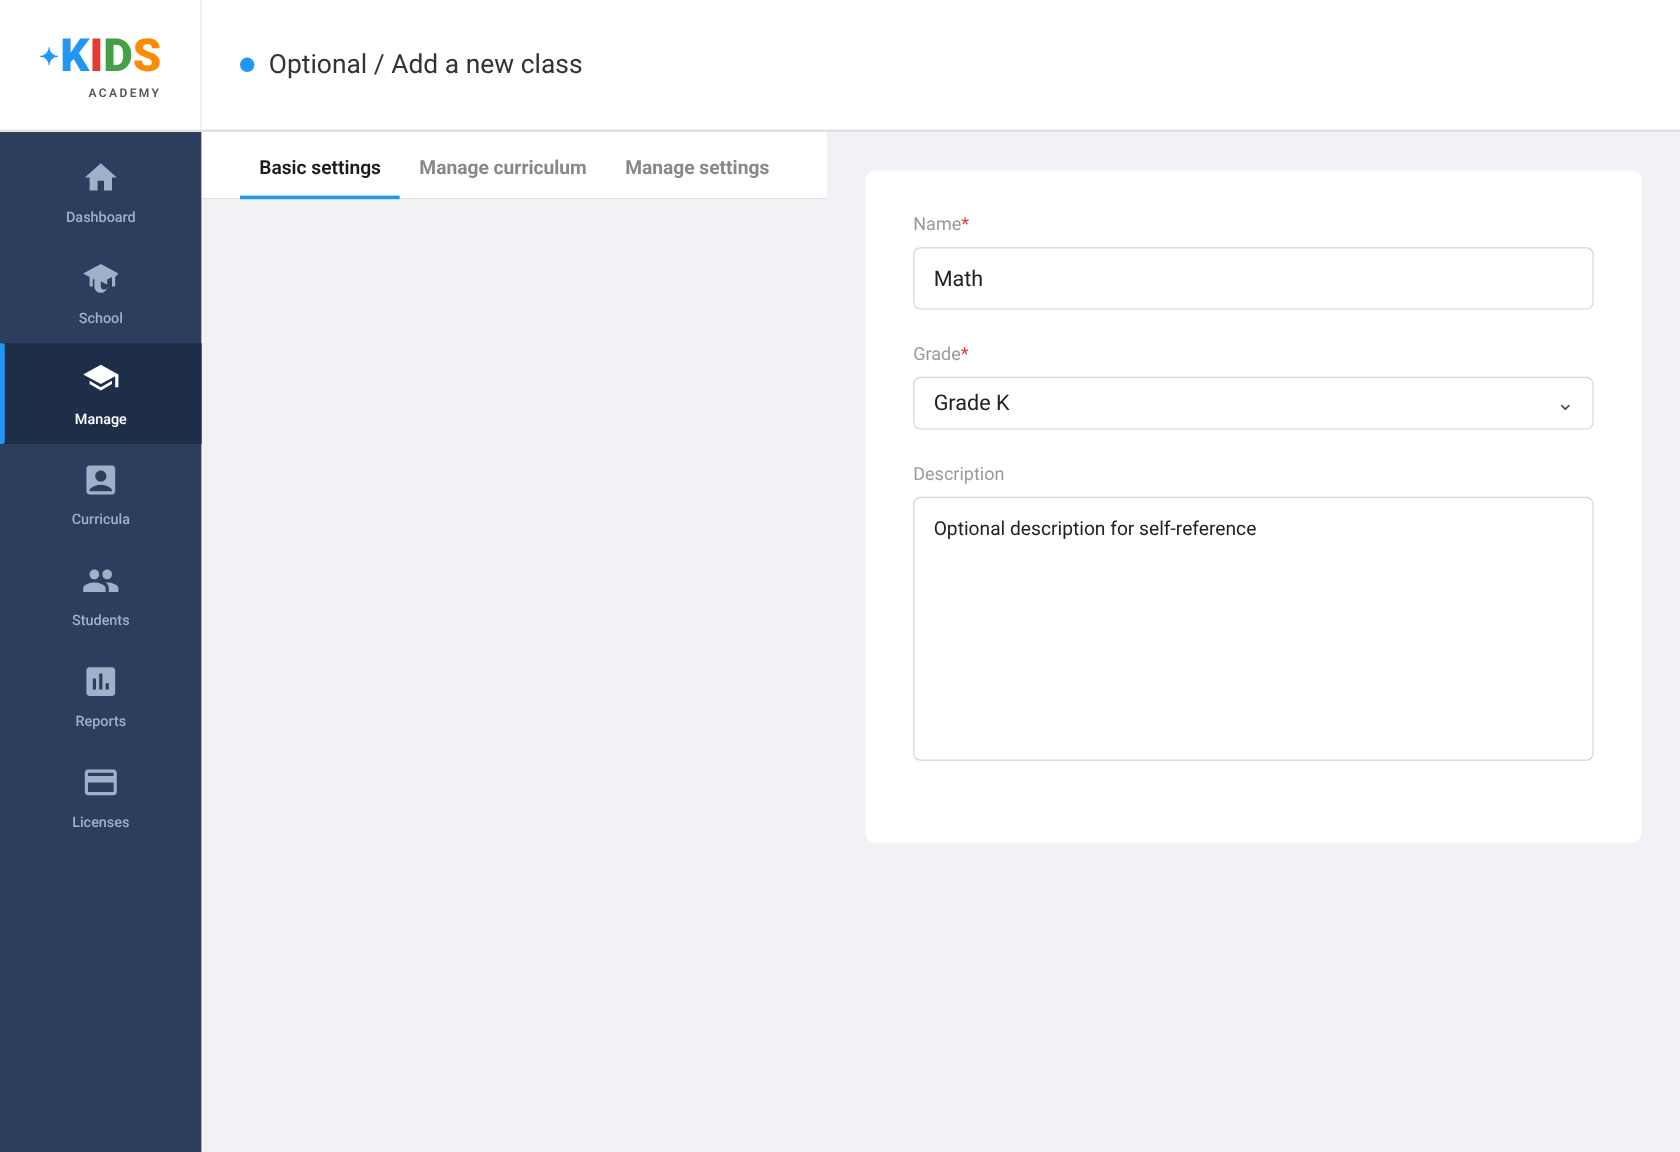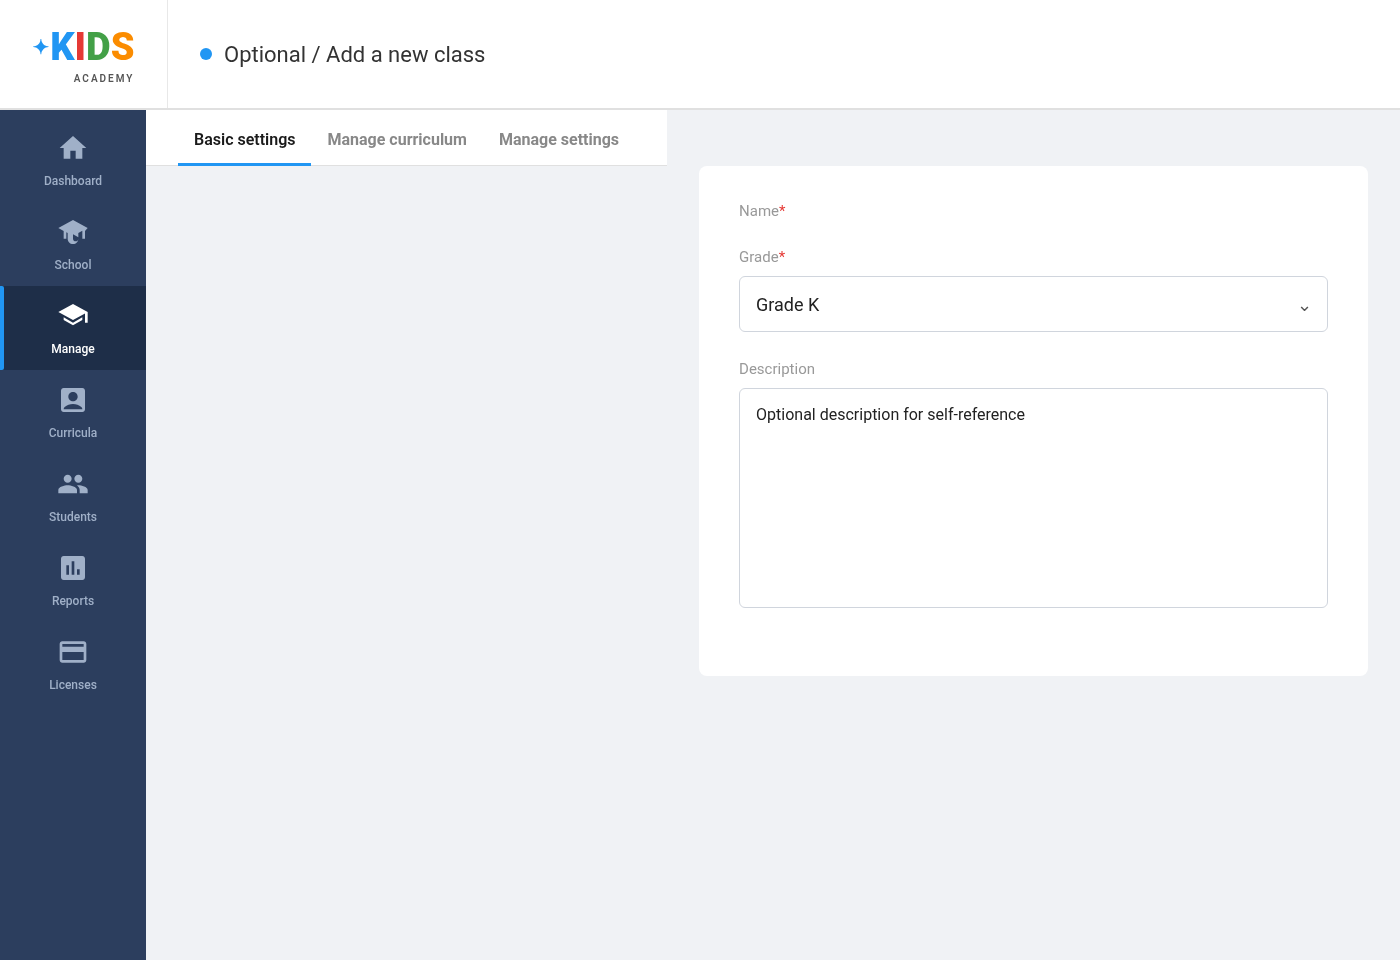--- a/index.html
+++ b/index.html
@@ -52,21 +52,21 @@
 
     
     .main-layout {
       display: flex;
       flex: 1;
       overflow: hidden;
     }
 
     
     .sidebar {
-      width: 146px;
+      width: 168px;
       background: #2c3e5e;
       display: flex;
       flex-direction: column;
       flex-shrink: 0;
       padding-top: 8px;
     }
 
     .sidebar-item {
       display: flex;
       flex-direction: column;
@@ -146,21 +146,20 @@
       color: #1a1a1a;
       font-weight: 600;
       border-bottom: 3px solid #2196F3;
     }
 
     
     .form-container {
       flex: 1;
       overflow-y: auto;
       padding: 32px 32px;
-      margin-top: 24px;
     }
 
     .form-card {
       background: #fff;
       border-radius: 8px;
       padding: 36px 40px;
       max-width: 860px;
     }
 
     .form-field {
@@ -190,21 +189,21 @@
       font-family: inherit;
     }
 
     .select-wrapper {
       position: relative;
       width: 100%;
     }
 
     .select-input {
       width: 100%;
-      height: 56px;
+      height: 44px;
       border: 1.5px solid #d0d5dd;
       border-radius: 6px;
       padding: 0 16px;
       font-size: 18px;
       color: #222;
       outline: none;
       appearance: none;
       background: #fff;
       cursor: pointer;
       font-family: inherit;
@@ -341,20 +340,21 @@
       <div class="tab-item">Manage settings</div>
     </div>
 
     <div class="form-container">
       <div class="form-card">
 
         <div class="form-field">
           <div class="field-label">
             <span>Name</span><span class="required-star">*</span>
           </div>
+          <input type="text" class="text-input" value="Math" style="">
         </div>
 
         <div class="form-field">
           <div class="field-label">
             <span>Grade</span><span class="required-star">*</span>
           </div>
           <div class="select-wrapper">
             <select class="select-input">
               <option>Grade K</option>
               <option>Grade 1</option>

